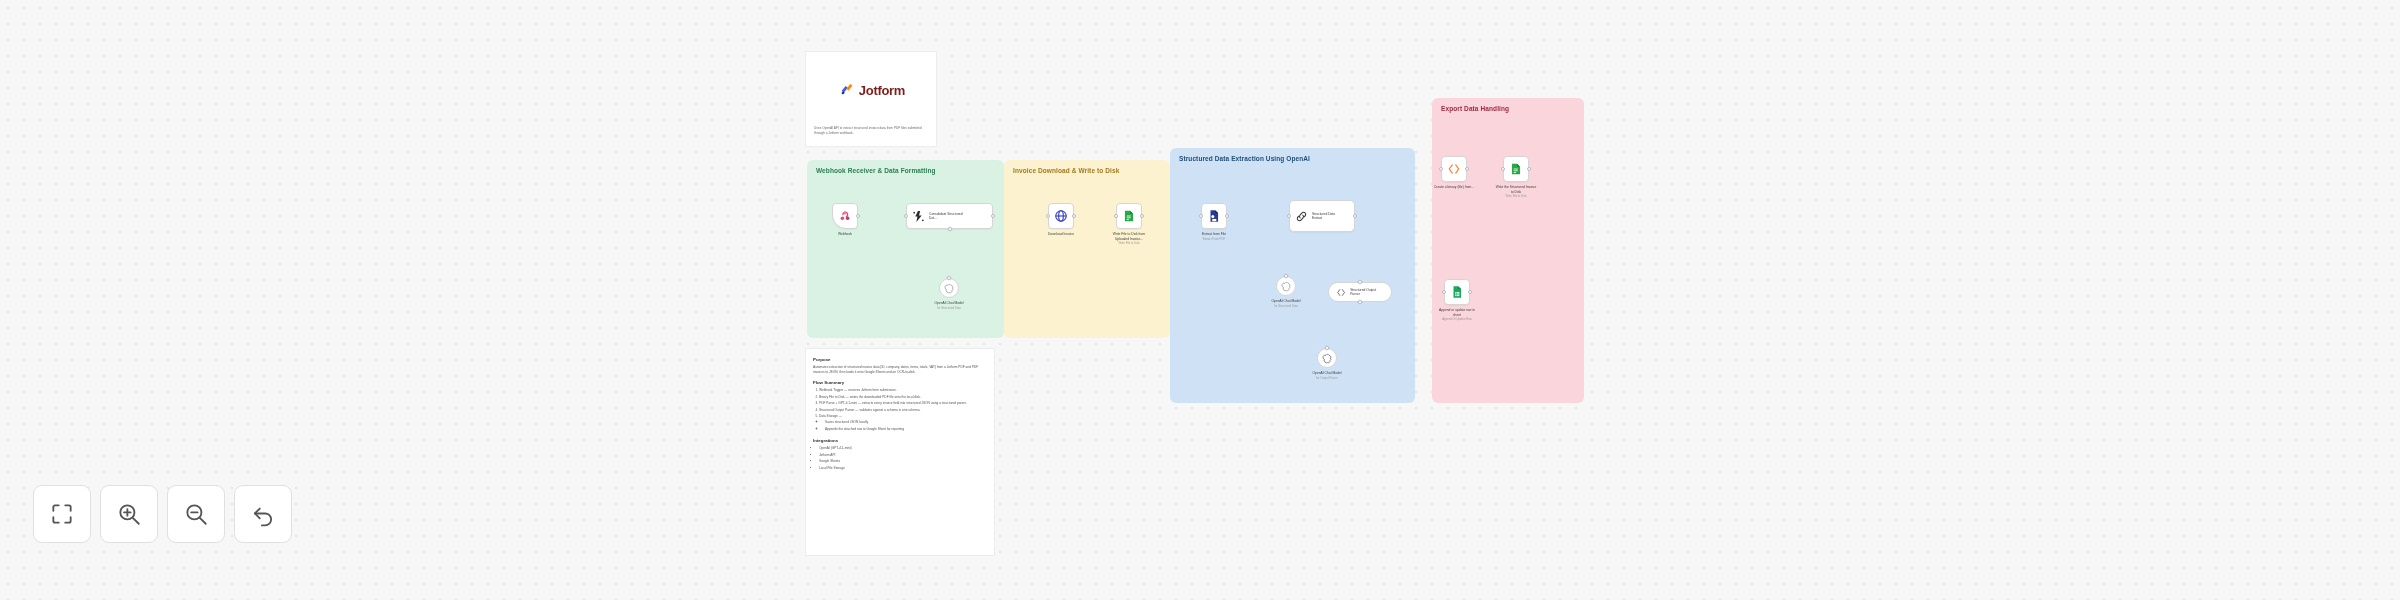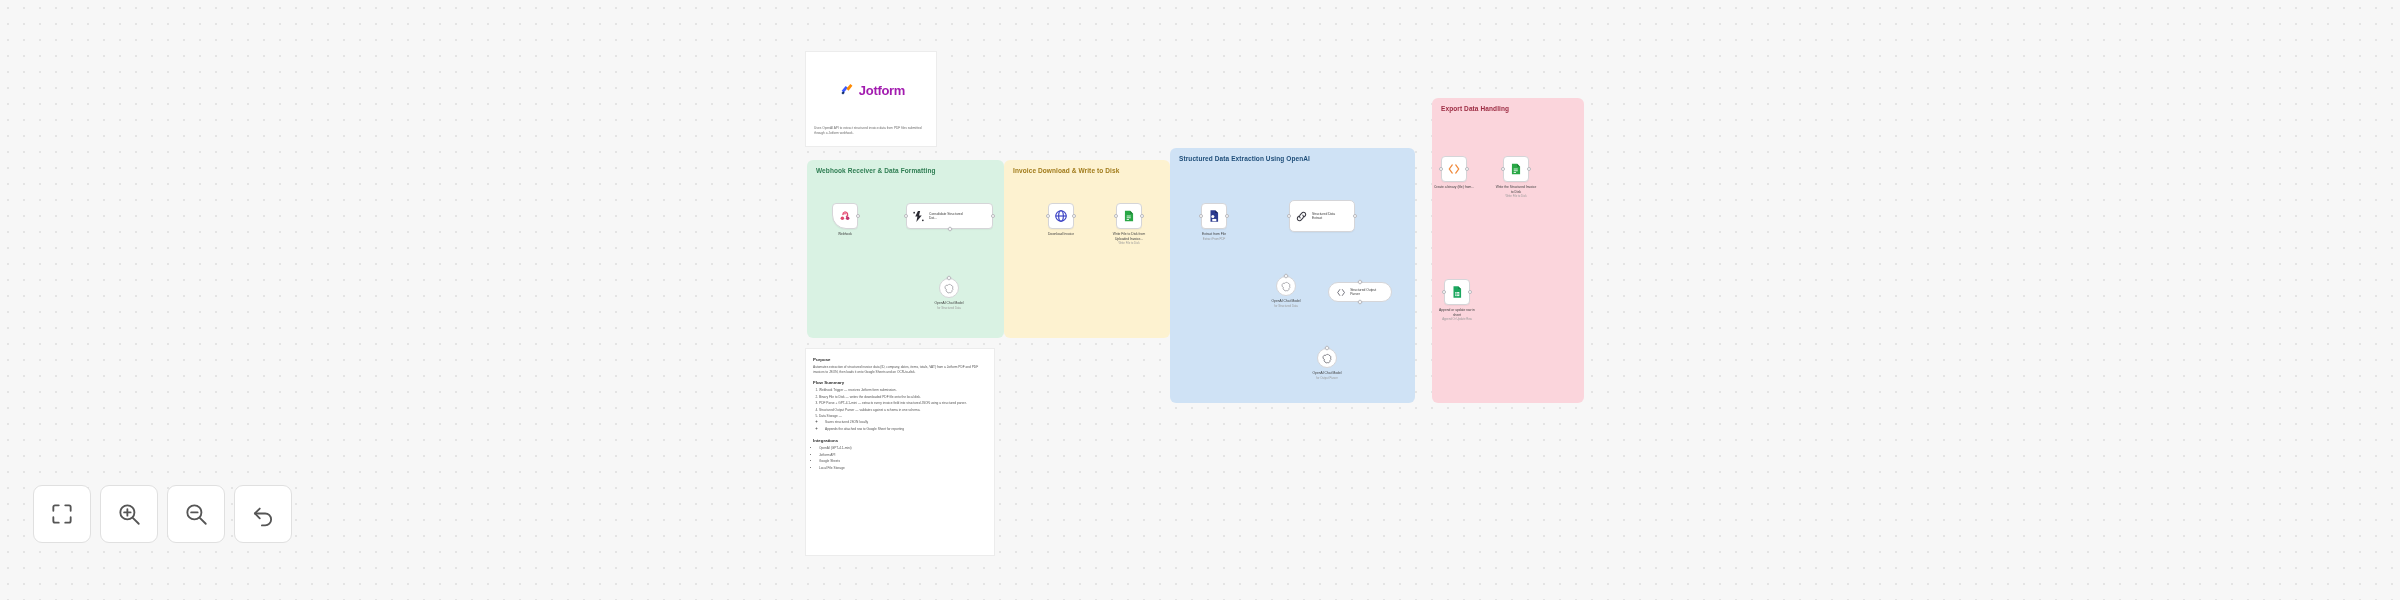--- a/index.html
+++ b/index.html
@@ -45,21 +45,21 @@
     background:#ffffff;
     border:1px solid #ececec;
   }
   .logo-box {
     position:absolute;
     background:#ffffff;
     display:flex; align-items:center; justify-content:center;
     gap:4px;
   }
   .logo-mark { width:16px; height:16px; position:relative; }
-  .logo-word { font-size:13px; font-weight:bold; color:#a21caf; letter-spacing:-.3px; }
+  .logo-word { font-size:13px; font-weight:bold; color:#7f1d1d; letter-spacing:-.3px; }
 
   .doc-caption {
     position:absolute;
     font-size:3.2px; line-height:1.55;
     color:#6b6b6b;
   }
   .doc-body { position:absolute; left:7px; right:7px; }
   .doc-h   { font-size:4.4px; font-weight:bold; color:#2b2b2b; margin-bottom:3px; }
   .doc-p   { font-size:3.2px; line-height:1.6; color:#555; margin-bottom:5px; }
   .doc-ol, .doc-ul { margin:0 0 5px 6px; }

